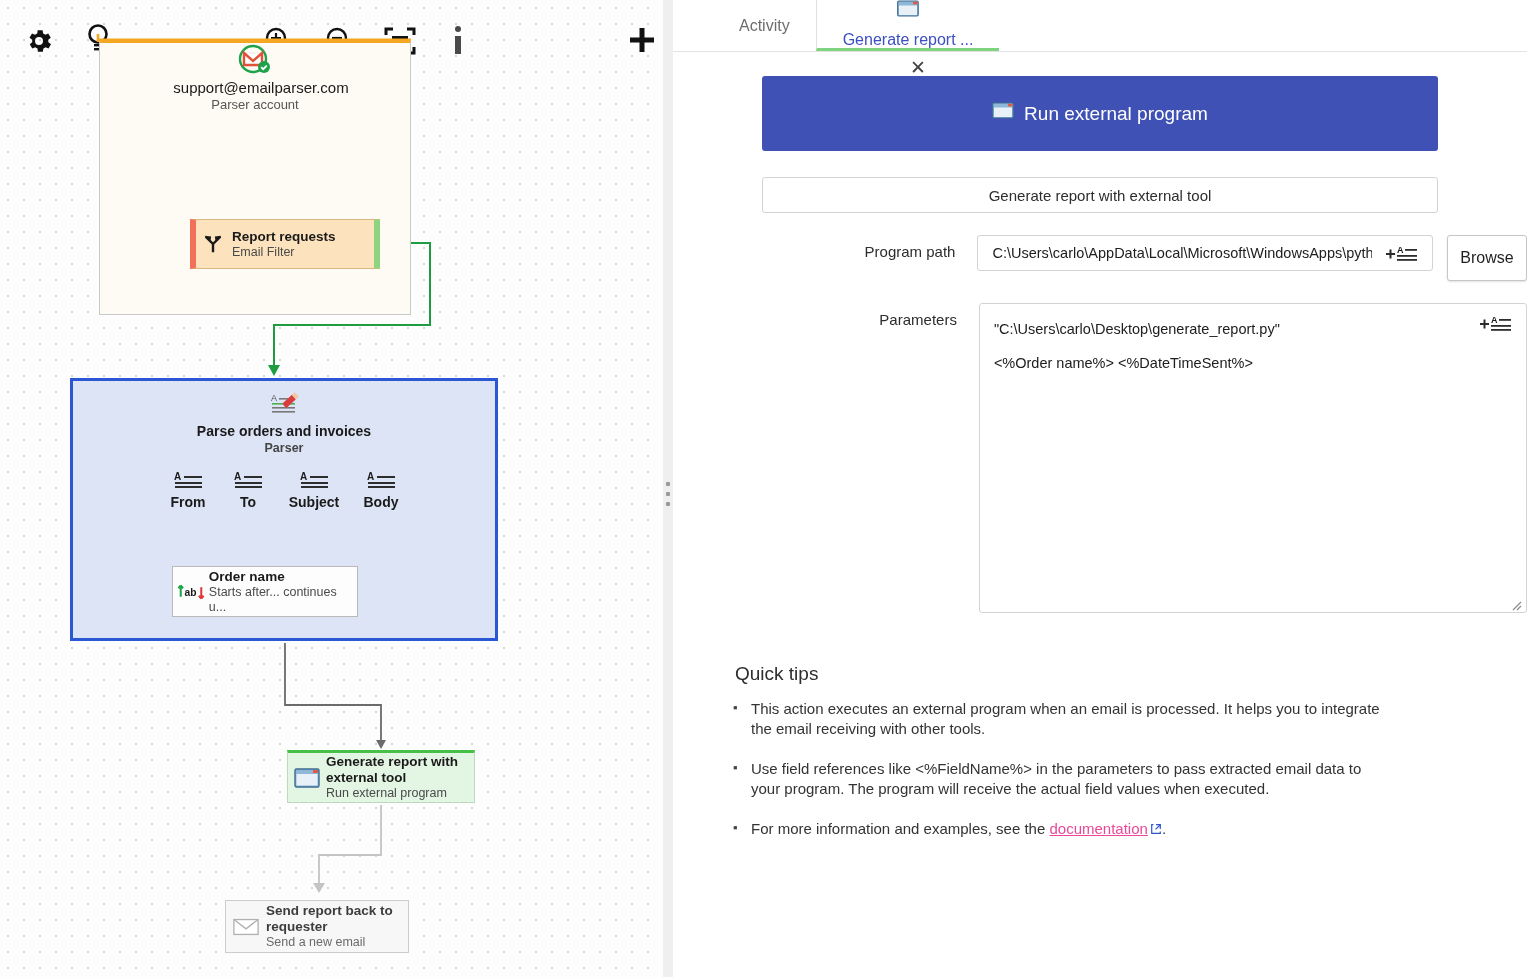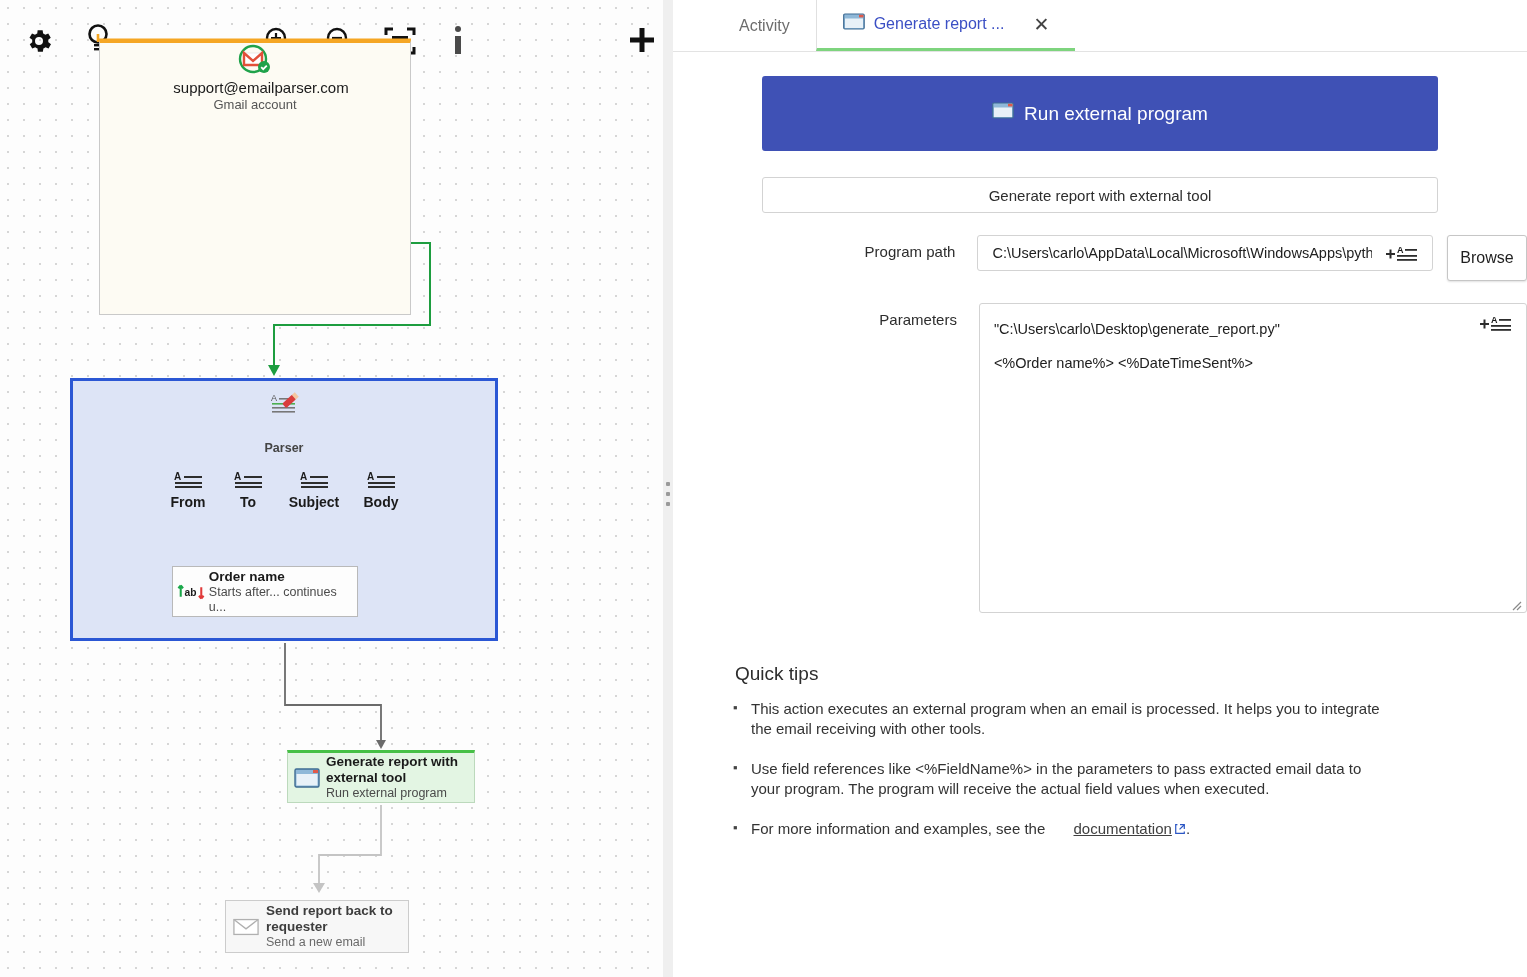--- a/index.html
+++ b/index.html
@@ -136,21 +136,21 @@
   #tabbar {
     height: 52px; border-bottom: 1px solid #e3e3e3;
     display: flex; align-items: stretch; padding-left: 40px;
   }
   .tab {
     display: flex; align-items: center; gap: 9px;
     padding: 0 26px; font-size: 16px; color: #6d6d6d; cursor: pointer;
     position: relative;
   }
   .tab.sep { border-left: 1px solid #e0e0e0; }
-  .tab.active { color: #3b4fc4; border-bottom: 3px solid #7ed47e; }
+  .tab.active { color: #3b4fc4; border-bottom: 3px solid #7ed47e; flex-direction: column; }
   .tab .tab-close {
     font-size: 19px; color: #444; margin-left: 20px; line-height: 1;
   }
 
   #panel-body { padding: 24px 0 0 0; }
 
   #run-btn {
     margin: 0 auto; width: 676px; height: 75px;
     background: #3f51b5; color: #fff; border: none; border-radius: 3px;
     font-size: 19px; display: flex; align-items: center; justify-content: center;
@@ -198,21 +198,21 @@
   #tips { padding-left: 40px; margin-top: 50px; }
   #tips-title { font-size: 19px; color: #2d2d2d; margin-bottom: 14px; margin-left: 22px; }
   #tips ul { margin: 0; padding: 0 0 0 20px; list-style: none; }
   #tips li {
     position: relative; font-size: 15px; color: #333; line-height: 20px;
     max-width: 660px; margin-bottom: 20px; padding-left: 18px;
   }
   #tips li::before {
     content: "\25AA"; position: absolute; left: 0; top: -1px; color: #444; font-size: 13px;
   }
-  #tips a { color: #404040; margin-left: 24px; }
+  #tips a { color: #ec4899; }
 </style>
 </head>
 <body>
 
 <div id="app">
 
   <div id="canvas">
 
     <div class="tb-icon" id="gear-ic">
       <svg viewBox="0 0 24 24" width="30" height="30">
@@ -284,37 +284,52 @@
     <div id="gmail-icon">
       <svg viewBox="0 0 36 36" width="36" height="36">
         <circle cx="17" cy="17" r="13" fill="none" stroke="#1fa24a" stroke-width="2.4"></circle>
         <rect x="8" y="11" width="18" height="12" fill="#ffffff" stroke="#dddddd" stroke-width="0.6"></rect>
         <path d="M8 11 L17 19 L26 11 L26 23 L8 23 Z" fill="none" stroke="#e2503a" stroke-width="2.4"></path>
         <circle cx="28" cy="25" r="6" fill="#1fa24a"></circle>
         <path d="M25.2 25.2 l2 2 l3.6 -3.6" stroke="#ffffff" stroke-width="1.8" fill="none"></path>
       </svg>
     </div>
     <div id="inbox-title">support@emailparser.com</div>
-    <div id="inbox-sub">Gmail account</div>
-
+    <div id="inbox-sub">Parser account</div>
+
+    <div id="filter-node">
+      <div class="n-ic">
+        <svg viewBox="0 0 26 26" width="24" height="24">
+          <path d="M13 22 L13 13 L5 5" stroke="#1a1a1a" stroke-width="2.6" fill="none"></path>
+          <path d="M13 13 L21 5" stroke="#1a1a1a" stroke-width="2.6" fill="none"></path>
+          <path d="M4 4 l7 1 l-1 6 z" fill="#1a1a1a"></path>
+          <path d="M22 4 l-7 1 l1 6 z" fill="#1a1a1a"></path>
+        </svg>
+      </div>
+      <div class="n-tx">
+        <div class="n-title">Report requests</div>
+        <div class="n-sub">Email Filter</div>
+      </div>
+    </div>
 
     <div id="parser-box"></div>
     <div id="parser-icon">
       <svg viewBox="0 0 30 26" width="30" height="26">
         <text x="1" y="9" font-size="9" font-family="Liberation Sans, sans-serif" fill="#555">A</text>
         <rect x="9" y="6" width="16" height="1.6" fill="#777"></rect>
         <rect x="2" y="11" width="23" height="1.6" fill="#4caf50"></rect>
         <rect x="2" y="15" width="23" height="1.6" fill="#777"></rect>
         <rect x="2" y="19" width="23" height="1.6" fill="#777"></rect>
         <g transform="rotate(-42 20 10)">
           <rect x="13" y="6" width="14" height="6" rx="1.5" fill="#d93d3d"></rect>
           <rect x="26" y="6" width="4" height="6" fill="#f4c7a1"></rect>
         </g>
       </svg>
     </div>
+    <div id="parser-title">Parse orders and invoices</div>
     <div id="parser-sub">Parser</div>
 
     <div class="pf" id="pf-from">
       <div class="pf-ic">
         <svg viewBox="0 0 34 22" width="34" height="22">
           <text x="3" y="10" font-size="10" font-family="Liberation Sans, sans-serif" font-weight="bold" fill="#1a1a1a">A</text>
           <rect x="13" y="6" width="18" height="2" fill="#2d2d2d"></rect>
           <rect x="4" y="12" width="27" height="2" fill="#2d2d2d"></rect>
           <rect x="4" y="16" width="27" height="2" fill="#2d2d2d"></rect>
         </svg>

